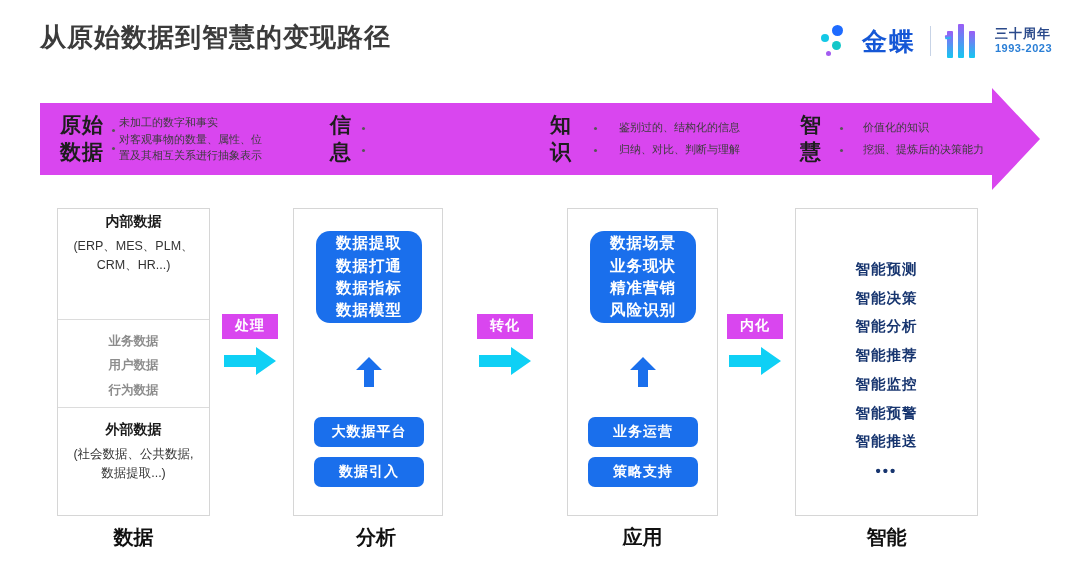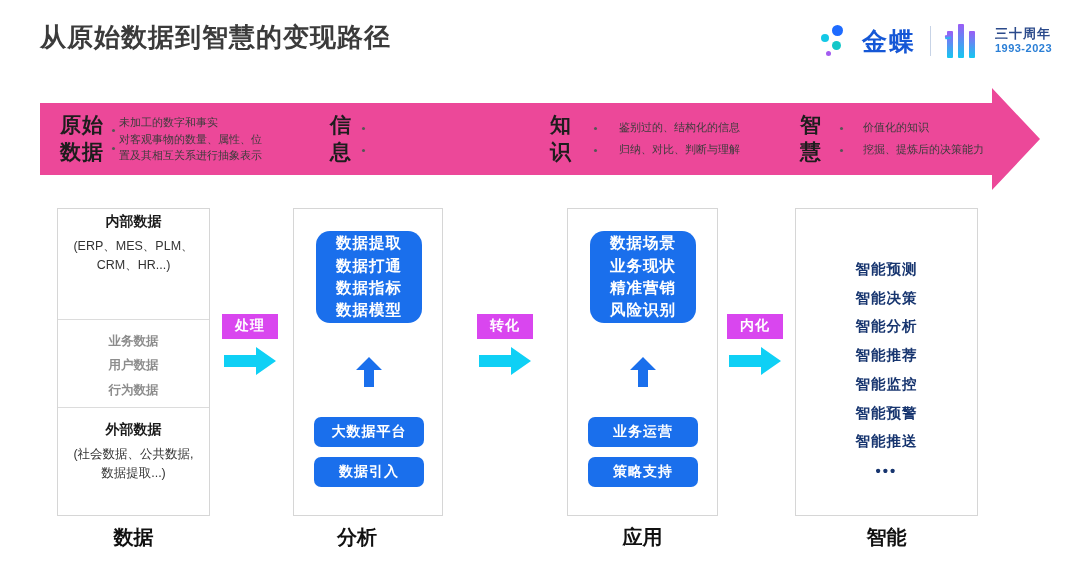--- a/index.html
+++ b/index.html
@@ -48,21 +48,21 @@
     background:linear-gradient(90deg,#9b5cf6 0%,#1ec8ee 100%);
     transform:rotate(-8deg);border-radius:2px;
   }
   .anniv{line-height:1.15;}
   .anniv .a1{font-size:13px;font-weight:bold;color:#2b4a8b;letter-spacing:1px;}
   .anniv .a2{font-size:11px;font-weight:bold;color:#2b7fd6;letter-spacing:0.5px;}
 
   
   .banner{
     position:absolute;left:40px;top:88px;width:1000px;height:102px;
-    background:#ec4899;
+    background:#d946ef;
     clip-path:polygon(0 15px, 952px 15px, 952px 0, 1000px 51px, 952px 102px, 952px 87px, 0 87px);
   }
   .stage{position:absolute;top:15px;height:72px;display:flex;align-items:center;}
   .stage .big{
     font-size:21px;font-weight:bold;color:#1d1d1d;line-height:1.28;
     white-space:nowrap;letter-spacing:1px;
   }
   .stage .bullets{display:flex;flex-direction:column;justify-content:center;}
   .stage .brow{display:flex;align-items:center;gap:10px;height:22px;}
   .stage .dot{
@@ -266,21 +266,21 @@
           <path d="M13 0 L26 13 L18 13 L18 30 L8 30 L8 13 L0 13 Z" fill="#1a6fec"></path>
         </svg>
     </div>
     <div class="pill" style="left:20px;top:208px;width:110px;height:30px;">
       <span>大数据平台</span>
     </div>
     <div class="pill" style="left:20px;top:248px;width:110px;height:30px;">
       <span>数据引入</span>
     </div>
   </div>
-  <div class="col-label" style="left:282px;width:150px;font-family:Liberation Serif, serif;">分析</div>
+  <div class="col-label" style="left:301px;width:150px;font-family:Liberation Serif, serif;">分析</div>
 
   <div class="conn" style="left:477px;top:314px;">
     <span class="badge">转化</span>
     <span class="arrow">
       <svg width="52" height="28" viewBox="0 0 52 28">
           <path d="M0 8 L32 8 L32 0 L52 14 L32 28 L32 20 L0 20 Z" fill="#0fd0f5"></path>
         </svg>
     </span>
   </div>
 

